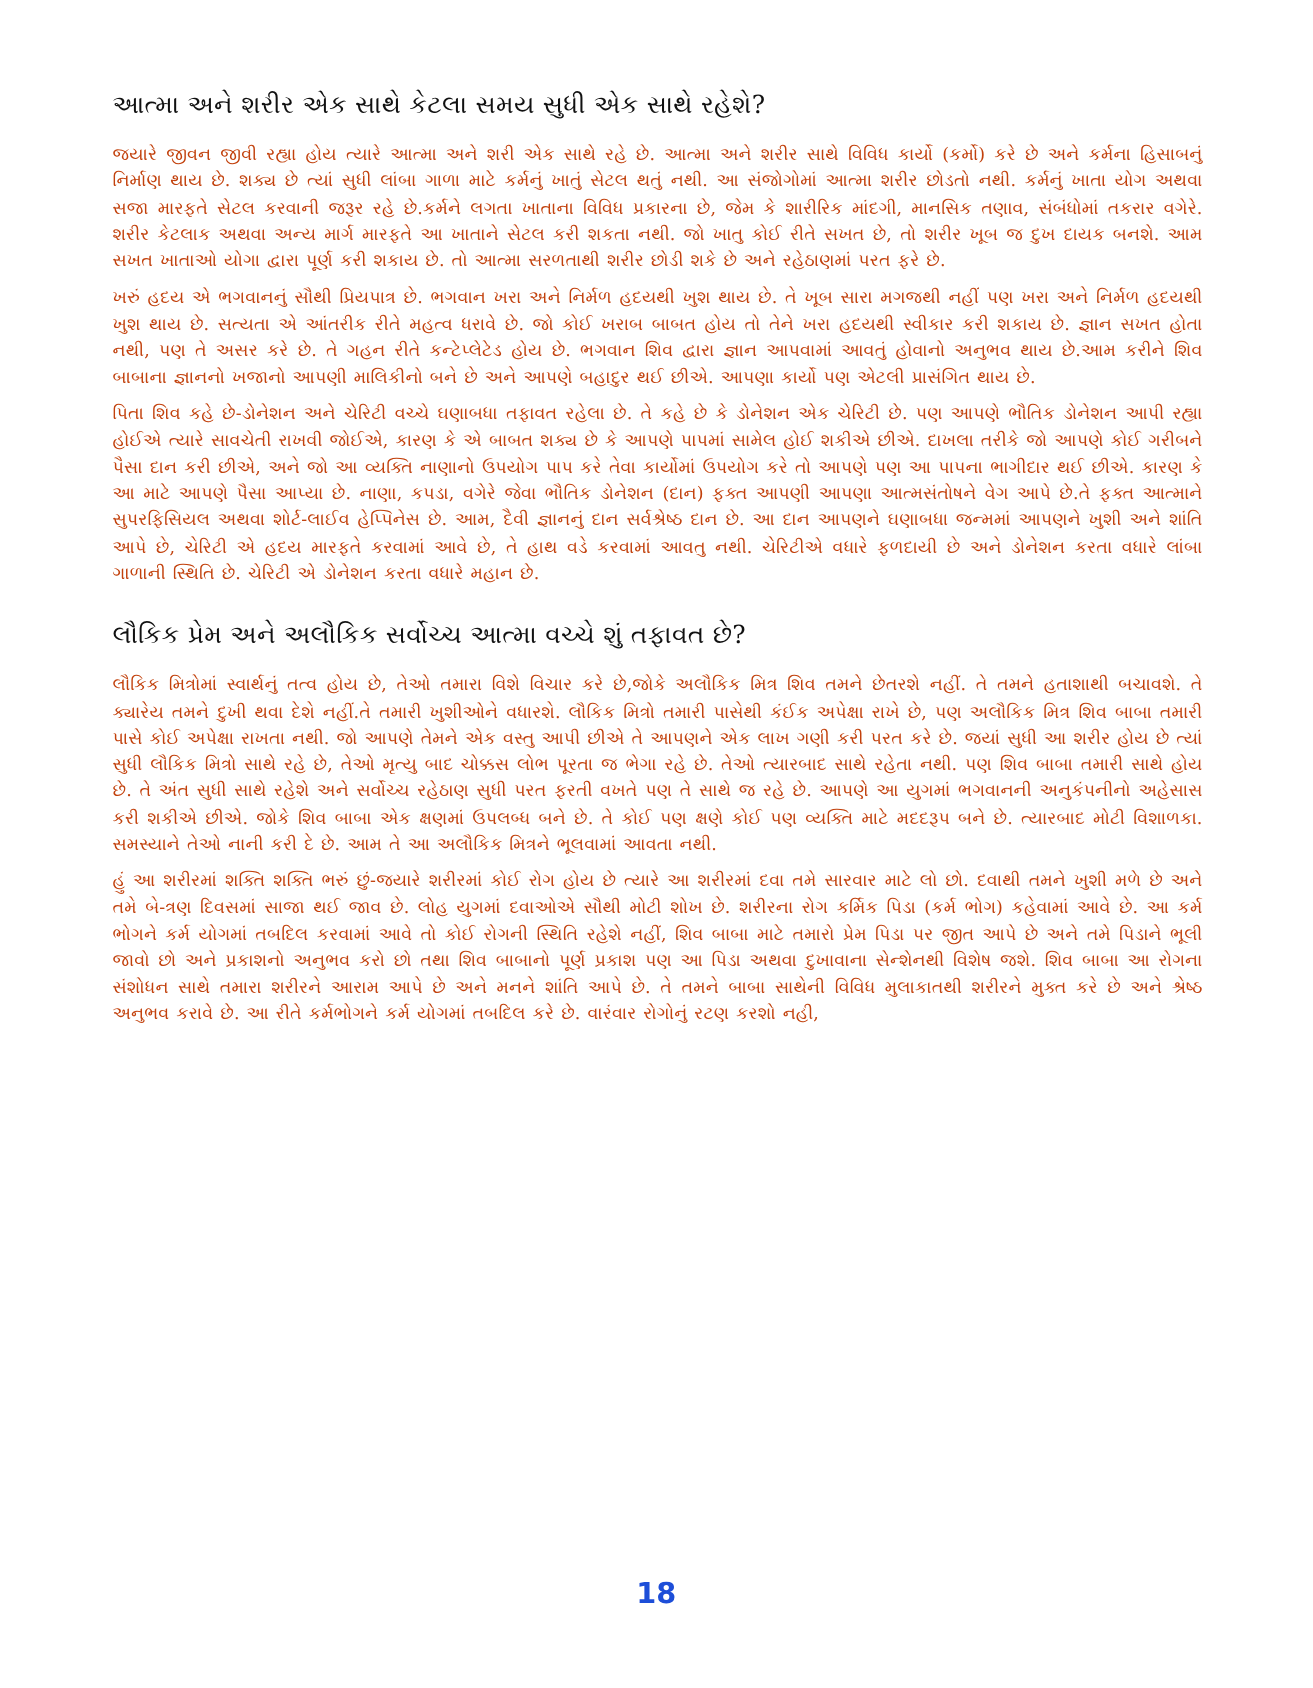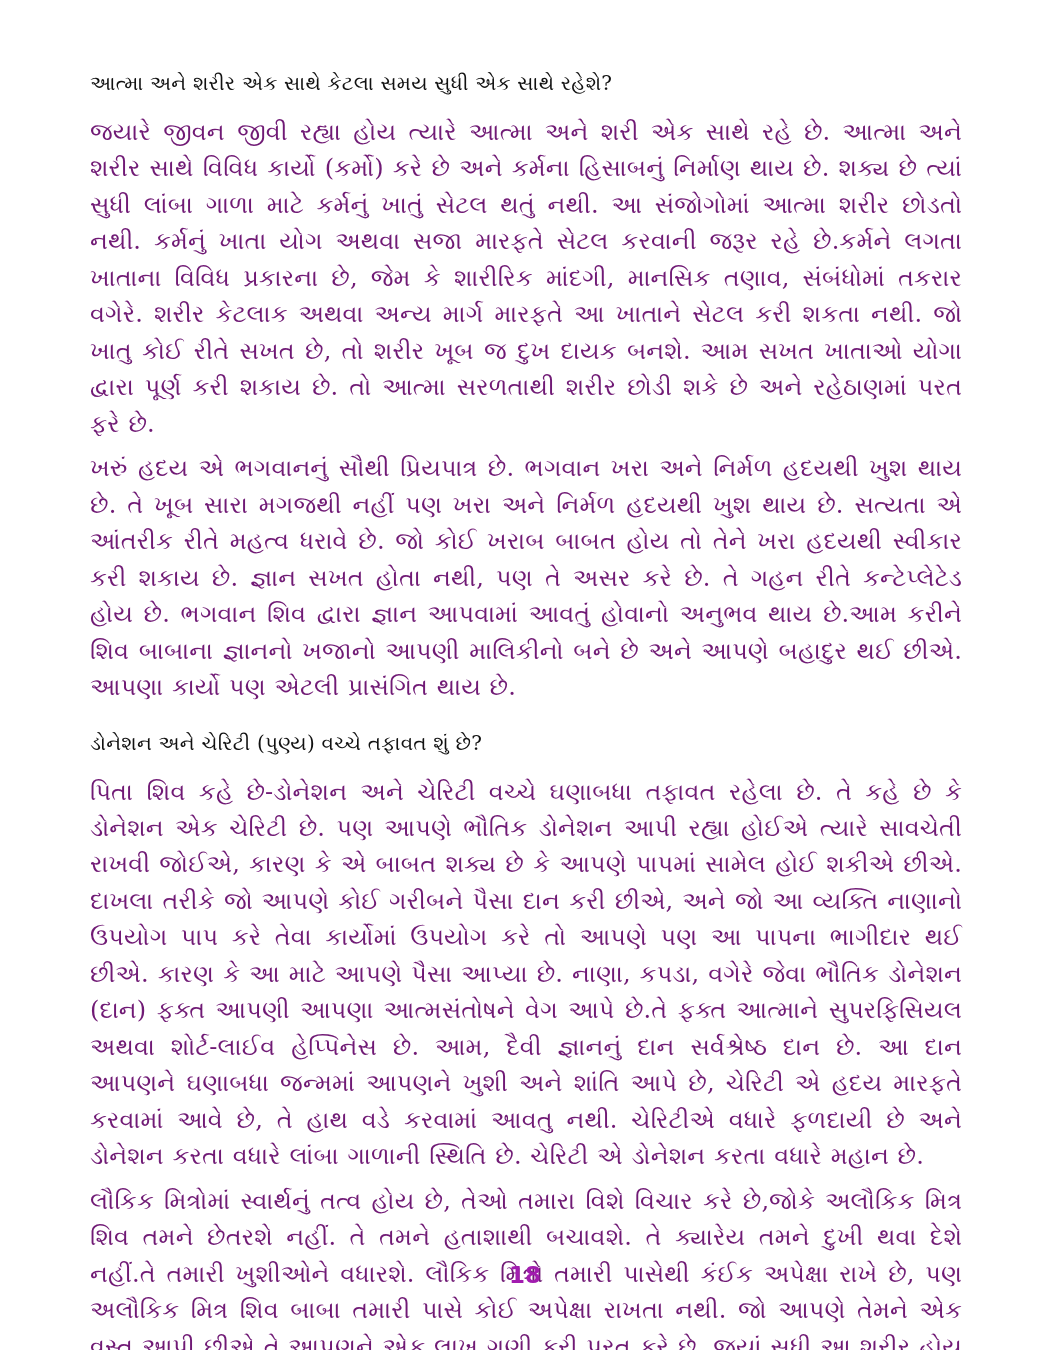--- a/index.html
+++ b/index.html
@@ -22,62 +22,62 @@
   .section-heading {
     font-size: 20px;
     font-weight: normal;
     line-height: 1.35;
     margin: 24px 0 17px 0;
     color: #111111;
     letter-spacing: 0.2px;
   }
   .section:first-child .section-heading { margin-top: 0; }
   .section-paragraph {
-    font-size: 24px;
+    font-size: 14px;
     line-height: 1.52;
     text-align: justify;
-    color: #701a75;
+    color: #c2410c;
     margin: 0 0 8px 0;
     letter-spacing: 0.1px;
     word-spacing: 1px;
   }
   .page-footer {
     position: absolute;
     left: 0;
     bottom: 62px;
     width: 100%;
     text-align: center;
   }
   .page-number {
     font-size: 23px;
     font-weight: bold;
     font-family: "DejaVu Sans", "Liberation Sans", sans-serif;
-    color: #a21caf;
+    color: #1d4ed8;
   }
 </style>
 </head>
 <body>
 
 <div class="page">
 
   <div class="section">
     <h2 class="section-heading">આત્મા અને શરીર એક સાથે કેટલા સમય સુધી એક સાથે રહેશે?</h2>
     <p class="section-paragraph">જયારે જીવન જીવી રહ્યા હોય ત્યારે આત્મા અને શરી એક સાથે રહે છે. આત્મા અને શરીર સાથે વિવિધ કાર્યો (કર્મો) કરે છે અને કર્મના હિસાબનું નિર્માણ થાય છે. શક્ય છે ત્યાં સુધી લાંબા ગાળા માટે કર્મનું ખાતું સેટલ થતું નથી. આ સંજોગોમાં આત્મા શરીર છોડતો નથી. કર્મનું ખાતા યોગ અથવા સજા મારફતે સેટલ કરવાની જરૂર રહે છે.કર્મને લગતા ખાતાના વિવિધ પ્રકારના છે, જેમ કે શારીરિક માંદગી, માનસિક તણાવ, સંબંધોમાં તકરાર વગેરે. શરીર કેટલાક અથવા અન્ય માર્ગ મારફતે આ ખાતાને સેટલ કરી શકતા નથી. જો ખાતુ કોઈ રીતે સખત છે, તો શરીર ખૂબ જ દુખ દાયક બનશે. આમ સખત ખાતાઓ યોગા દ્વારા પૂર્ણ કરી શકાય છે. તો આત્મા સરળતાથી શરીર છોડી શકે છે અને રહેઠાણમાં પરત ફરે છે.</p>
   </div>
 
   <div class="section">
     <p class="section-paragraph">ખરું હદય એ ભગવાનનું સૌથી પ્રિયપાત્ર છે. ભગવાન ખરા અને નિર્મળ હદયથી ખુશ થાય છે. તે ખૂબ સારા મગજથી નહીં પણ ખરા અને નિર્મળ હદયથી ખુશ થાય છે. સત્યતા એ આંતરીક રીતે મહત્વ ધરાવે છે. જો કોઈ ખરાબ બાબત હોય તો તેને ખરા હદયથી સ્વીકાર કરી શકાય છે. જ્ઞાન સખત હોતા નથી, પણ તે અસર કરે છે. તે ગહન રીતે કન્ટેપ્લેટેડ હોય છે. ભગવાન શિવ દ્વારા જ્ઞાન આપવામાં આવતું હોવાનો અનુભવ થાય છે.આમ કરીને શિવ બાબાના જ્ઞાનનો ખજાનો આપણી માલિકીનો બને છે અને આપણે બહાદુર થઈ છીએ. આપણા કાર્યો પણ એટલી પ્રાસંગિત થાય છે.</p>
   </div>
 
   <div class="section">
-    <h2 class="section-heading">ડોનેશન અને ચેરિટી (પુણ્ય) વચ્ચે તફાવત શું છે?</h2>
     <p class="section-paragraph">પિતા શિવ કહે છે-ડોનેશન અને ચેરિટી વચ્ચે ઘણાબધા તફાવત રહેલા છે. તે કહે છે કે ડોનેશન એક ચેરિટી છે. પણ આપણે ભૌતિક ડોનેશન આપી રહ્યા હોઈએ ત્યારે સાવચેતી રાખવી જોઈએ, કારણ કે એ બાબત શક્ય છે કે આપણે પાપમાં સામેલ હોઈ શકીએ છીએ. દાખલા તરીકે જો આપણે કોઈ ગરીબને પૈસા દાન કરી છીએ, અને જો આ વ્યક્તિ નાણાનો ઉપયોગ પાપ કરે તેવા કાર્યોમાં ઉપયોગ કરે તો આપણે પણ આ પાપના ભાગીદાર થઈ છીએ. કારણ કે આ માટે આપણે પૈસા આપ્યા છે. નાણા, કપડા, વગેરે જેવા ભૌતિક ડોનેશન (દાન) ફક્ત આપણી આપણા આત્મસંતોષને વેગ આપે છે.તે ફક્ત આત્માને સુપરફિસિયલ અથવા શોર્ટ-લાઈવ હેપ્પિનેસ છે. આમ, દૈવી જ્ઞાનનું દાન સર્વશ્રેષ્ઠ દાન છે. આ દાન આપણને ઘણાબધા જન્મમાં આપણને ખુશી અને શાંતિ આપે છે, ચેરિટી એ હદય મારફતે કરવામાં આવે છે, તે હાથ વડે કરવામાં આવતુ નથી. ચેરિટીએ વધારે ફળદાયી છે અને ડોનેશન કરતા વધારે લાંબા ગાળાની સ્થિતિ છે. ચેરિટી એ ડોનેશન કરતા વધારે મહાન છે.</p>
   </div>
 
   <div class="section">
+    <h2 class="section-heading">લૌકિક પ્રેમ અને અલૌકિક સર્વોચ્ચ આત્મા વચ્ચે શું તફાવત છે?</h2>
     <p class="section-paragraph">લૌકિક મિત્રોમાં સ્વાર્થનું તત્વ  હોય છે, તેઓ તમારા વિશે વિચાર કરે છે,જોકે અલૌકિક મિત્ર શિવ તમને છેતરશે નહીં. તે તમને હતાશાથી બચાવશે. તે ક્યારેય તમને દુખી થવા દેશે નહીં.તે તમારી ખુશીઓને વધારશે. લૌકિક મિત્રો તમારી પાસેથી કંઈક અપેક્ષા રાખે છે, પણ અલૌકિક મિત્ર શિવ બાબા તમારી પાસે કોઈ અપેક્ષા રાખતા નથી. જો આપણે તેમને એક વસ્તુ આપી છીએ તે આપણને એક લાખ ગણી કરી પરત કરે છે. જયાં સુધી આ શરીર હોય છે ત્યાં સુધી લૌકિક મિત્રો સાથે રહે છે, તેઓ મૃત્યુ બાદ ચોક્કસ લોભ પૂરતા જ ભેગા રહે છે. તેઓ ત્યારબાદ સાથે રહેતા નથી. પણ શિવ બાબા તમારી સાથે હોય છે. તે અંત સુધી સાથે રહેશે અને સર્વોચ્ચ રહેઠાણ સુધી પરત ફરતી વખતે પણ તે સાથે જ રહે છે. આપણે આ યુગમાં ભગવાનની અનુકંપનીનો અહેસાસ કરી શકીએ છીએ. જોકે શિવ બાબા એક ક્ષણમાં ઉપલબ્ધ બને છે. તે કોઈ પણ ક્ષણે કોઈ પણ વ્યક્તિ માટે મદદરૂપ બને છે. ત્યારબાદ મોટી વિશાળકા. સમસ્યાને તેઓ નાની કરી દે છે. આમ તે આ અલૌકિક મિત્રને ભૂલવામાં આવતા નથી.</p>
   </div>
 
   <div class="section">
     <p class="section-paragraph">હું આ શરીરમાં શક્તિ શક્તિ ભરું છું-જયારે શરીરમાં કોઈ રોગ હોય છે ત્યારે આ શરીરમાં દવા તમે સારવાર માટે લો છો. દવાથી તમને ખુશી મળે છે અને તમે બે-ત્રણ દિવસમાં સાજા થઈ જાવ છે. લોહ યુગમાં દવાઓએ સૌથી મોટી શોખ છે. શરીરના રોગ કર્મિક પિડા (કર્મ ભોગ) કહેવામાં આવે છે. આ કર્મ ભોગને કર્મ યોગમાં તબદિલ કરવામાં આવે તો કોઈ રોગની સ્થિતિ રહેશે નહીં, શિવ બાબા માટે તમારો પ્રેમ પિડા પર જીત આપે છે અને તમે પિડાને ભૂલી જાવો છો અને પ્રકાશનો અનુભવ કરો છો તથા શિવ બાબાનો પૂર્ણ પ્રકાશ પણ આ પિડા અથવા દુખાવાના સેન્શેનથી વિશેષ જશે. શિવ બાબા આ રોગના સંશોધન સાથે તમારા શરીરને આરામ આપે છે અને મનને શાંતિ આપે છે. તે તમને બાબા સાથેની વિવિધ મુલાકાતથી શરીરને મુક્ત કરે છે અને શ્રેષ્ઠ અનુભવ કરાવે છે. આ રીતે કર્મભોગને કર્મ યોગમાં તબદિલ કરે છે. વારંવાર રોગોનું રટણ કરશો નહી,</p>
   </div>
 
   <div class="page-footer">
     <span class="page-number">18</span>
   </div>

